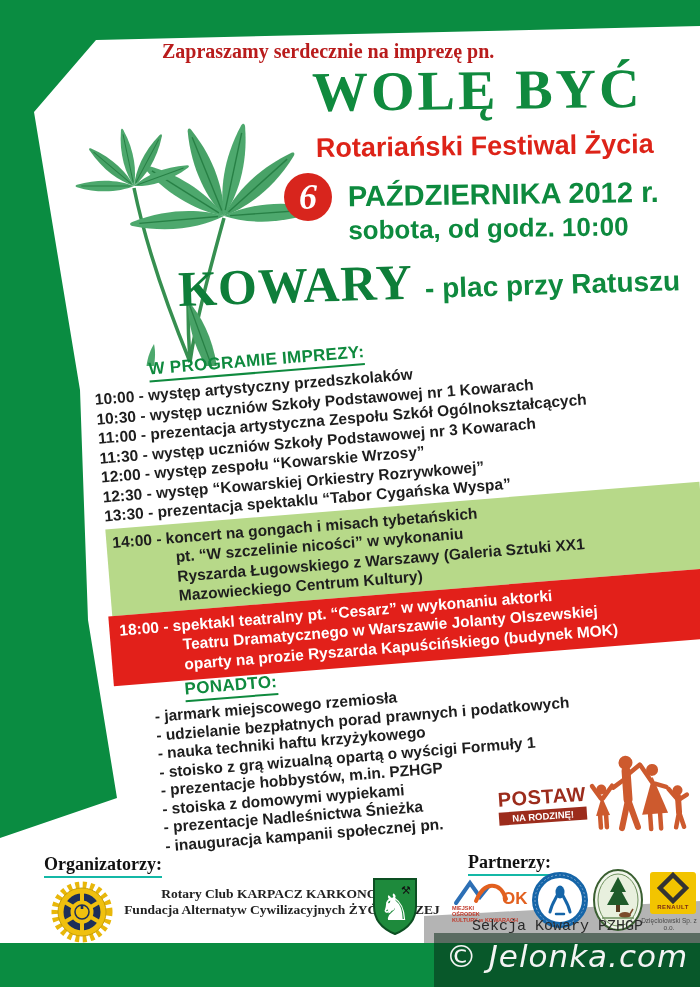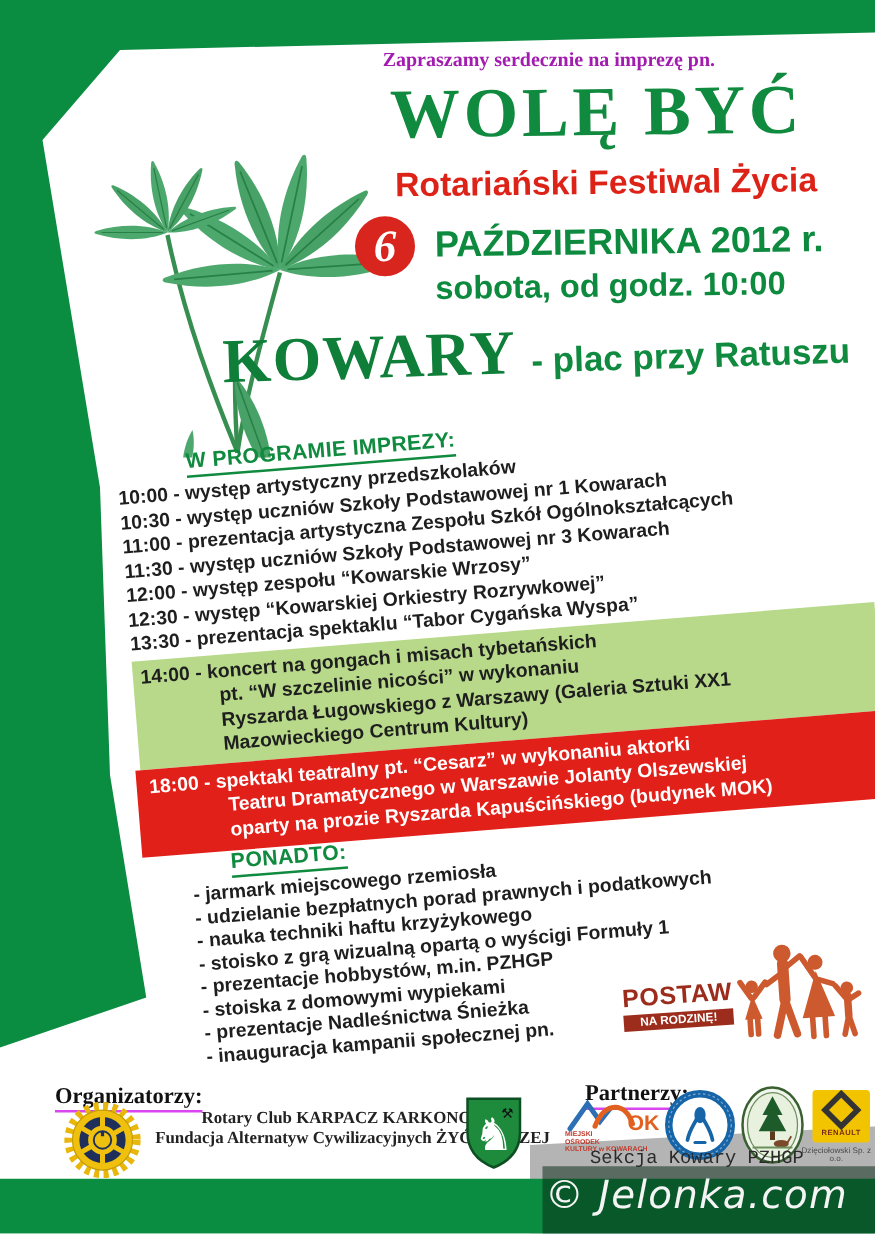--- a/index.html
+++ b/index.html
@@ -8,26 +8,26 @@
   .abs{position:absolute;}
   svg{display:block;}
 
   
   .gray-backdrop{left:0;top:0;width:700px;height:987px;background:#b4b4b4;
     clip-path:polygon(424px 916px,700px 901px,700px 987px,424px 987px);z-index:0;}
   .frame-svg{left:0;top:0;z-index:1;}
   .leaf-svg{left:38px;top:46px;z-index:1;opacity:.95;}
   .bottom-bar{left:0;top:943px;width:700px;height:44px;background:#0a8c41;z-index:2;}
   .wm-overlay{left:434px;top:933px;width:266px;height:54px;background:rgba(8,40,22,.52);z-index:3;}
-  .wm-text{left:436px;top:938px;width:262px;text-align:left;color:#f4f4f4;z-index:4;
+  .wm-text{left:436px;top:938px;width:262px;text-align:center;color:#f4f4f4;z-index:4;
     font-family:"DejaVu Sans",sans-serif;font-style:italic;font-size:31px;letter-spacing:1px;}
 
   
   .tagline{left:162px;top:40px;width:410px;font-family:"Liberation Serif",serif;
-    font-weight:bold;font-size:16px;color:#a21caf;z-index:2;text-align:right;}
+    font-weight:bold;font-size:20px;color:#b91c1c;z-index:2;}
   .title{left:312px;top:58px;font-family:"Liberation Serif",serif;font-weight:bold;
     font-size:56px;letter-spacing:3px;color:#108a3e;transform:rotate(-.7deg);z-index:2;white-space:nowrap;}
   .subtitle{left:316px;top:131px;font-weight:bold;font-size:27px;color:#dd2318;
     transform:rotate(-.7deg);z-index:2;white-space:nowrap;
     text-shadow:0 0 1px #fff,0 0 2px #fff;}
   .day-badge{left:284px;top:173px;width:48px;height:48px;border-radius:50%;background:#d8251d;
     display:flex;align-items:center;justify-content:center;z-index:2;}
   .day-badge span{font-family:"Liberation Serif",serif;font-style:italic;font-weight:bold;
     font-size:36px;color:#fff;}
   .date-block{left:348px;top:178px;transform:rotate(-.8deg);z-index:2;white-space:nowrap;}
@@ -61,21 +61,21 @@
   .campaign{left:498px;top:756px;display:flex;align-items:center;transform:rotate(-4deg);z-index:2;}
   .campaign-text{margin-right:4px;text-align:center;}
   .campaign-l1{font-weight:bold;font-size:20px;letter-spacing:.5px;color:#9c2c1c;
     font-family:"Liberation Sans",sans-serif;}
   .campaign-l2{font-weight:bold;font-size:9.5px;color:#fff;background:#9c2c1c;
     padding:1px 3px;margin-top:1px;white-space:nowrap;}
 
   
   .org-head{left:44px;top:854px;z-index:2;}
   .black-head{display:inline-block;font-family:"Liberation Serif",serif;font-weight:bold;
-    font-size:18px;color:#111;border-bottom:2px solid #d946ef;padding-bottom:1px;margin-top:12px;}
+    font-size:18px;color:#111;border-bottom:2px solid #14b8a6;padding-bottom:1px;}
   .rotary{left:50px;top:880px;z-index:2;}
   .org-lines{left:112px;top:886px;width:340px;text-align:center;z-index:2;
     font-family:"Liberation Serif",serif;font-weight:bold;font-size:13.5px;
     line-height:15.5px;color:#222;}
   .shield{left:372px;top:876px;z-index:2;}
   .part-head{left:468px;top:852px;z-index:2;}
   .mok{left:452px;top:876px;z-index:2;}
   .mok-caption{left:452px;top:905px;width:80px;z-index:2;font-weight:bold;font-size:5.5px;
     line-height:6px;color:#c0392b;}
   .pzhgp{left:532px;top:872px;z-index:2;}

